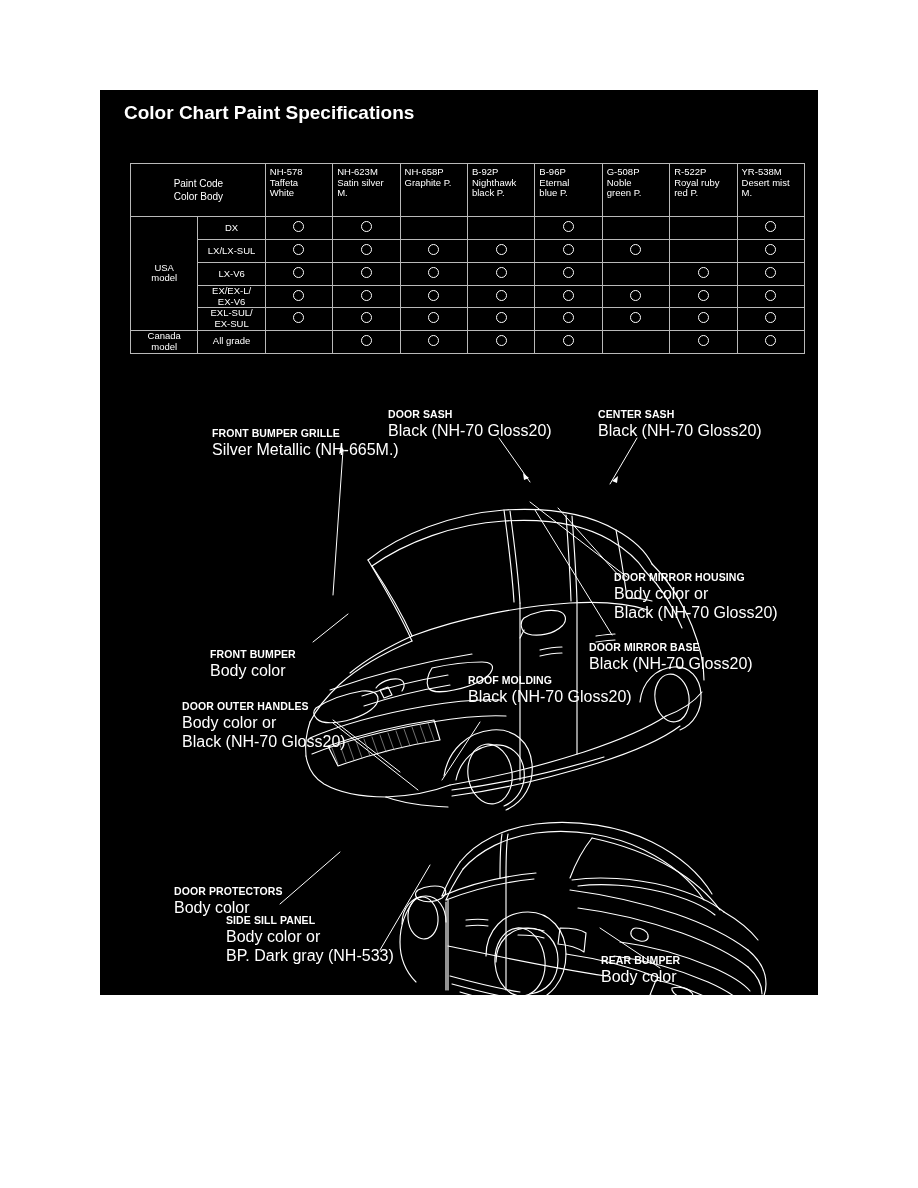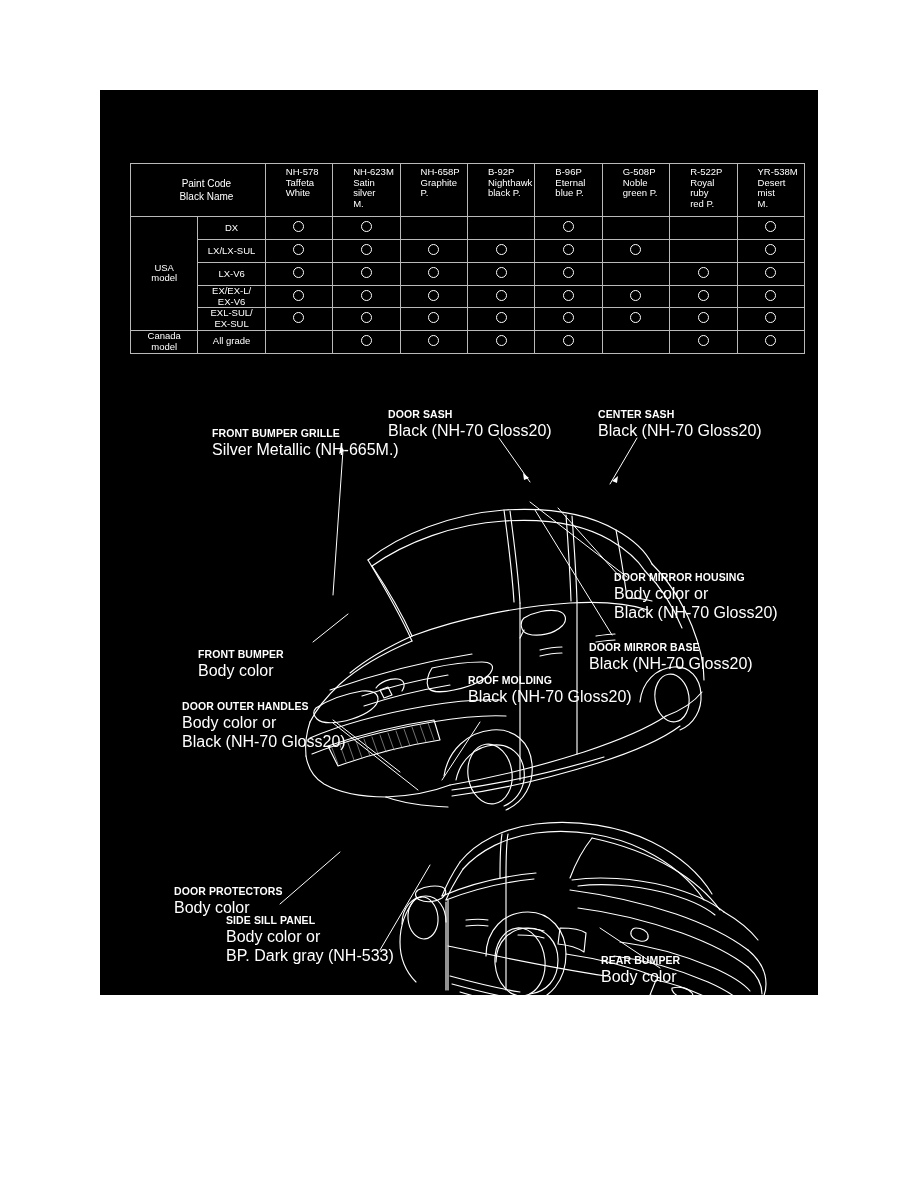--- a/index.html
+++ b/index.html
@@ -11,21 +11,21 @@
   .title{position:absolute;left:24px;top:12px;font-size:19px;font-weight:bold;letter-spacing:0px;color:#fff;}
   .subrow{position:absolute;left:24px;top:52px;width:672px;height:14px;}
   .fourdoor{position:absolute;left:0;top:0;font-size:10px;font-weight:bold;color:#fff;}
   .legend{position:absolute;right:0;top:0;font-size:9.5px;color:#d8d8d8;white-space:nowrap;}
 
   
   table.spec{position:absolute;left:30px;top:73px;border-collapse:collapse;width:675px;
              table-layout:fixed;color:#fff;}
   table.spec td,table.spec th{border:1px solid #b9b9b9;padding:0;text-align:center;
              vertical-align:middle;font-weight:normal;font-size:9.5px;line-height:1.12;color:#fff;}
-  table.spec th.hdr{height:46px;padding:3px 3px 3px 20px;text-align:left;vertical-align:top;}
+  table.spec th.hdr{height:46px;padding:3px 3px 3px 4px;text-align:left;vertical-align:top;}
   table.spec th.hdrfirst{text-align:center;vertical-align:middle;font-size:10px;line-height:1.35;margin-left:36px;}
   .cl{display:block;}
   td.modelcell{width:52px;font-size:9.5px;line-height:1.2;}
   td.gradecell{width:78px;text-align:left;padding-left:5px;font-size:10px;line-height:1.05;}
   td.mark{height:22px;}
   td.mark2{height:20px;}
   .dot{display:inline-block;width:9px;height:9px;border:1.4px solid #ffffff;border-radius:50%;}
 
   
   .note{position:absolute;left:22px;top:282px;width:680px;font-size:10.5px;line-height:1.5;color:#fff;}
@@ -36,28 +36,29 @@
   .callout .sub{font-size:16px;white-space:nowrap;}
 
   .svgwrap{position:absolute;left:0;top:0;width:718px;height:905px;pointer-events:none;}
 </style>
 </head>
 <body>
 
 <div class="page">
   <div class="panel">
 
+    <div class="title">Color Chart Paint Specifications</div>
 
 
     <table class="spec">
       <thead>
         <tr>
           <th class="hdr hdrfirst" colspan="2">
             <span class="cl">Paint Code</span>
-            <span class="cl">Black Name</span>
+            <span class="cl">Color Body</span>
           </th>
           <th class="hdr">
             <span class="cl">NH-578</span>
             <span class="cl">Taffeta</span>
             <span class="cl">White</span>
           </th>
           <th class="hdr">
             <span class="cl">NH-623M</span>
             <span class="cl">Satin silver</span>
             <span class="cl">M.</span>
@@ -406,21 +407,21 @@
       <div class="ttl">DOOR MIRROR HOUSING</div>
       <div class="sub">Body color or</div>
       <div class="sub">Black (NH-70 Gloss20)</div>
     </div>
 
     <div class="callout" style="left:489px;top:551px;">
       <div class="ttl">DOOR MIRROR BASE</div>
       <div class="sub">Black (NH-70 Gloss20)</div>
     </div>
 
-    <div class="callout" style="left:98px;top:558px;">
+    <div class="callout" style="left:110px;top:558px;">
       <div class="ttl">FRONT BUMPER</div>
       <div class="sub">Body color</div>
     </div>
 
     <div class="callout" style="left:82px;top:610px;">
       <div class="ttl">DOOR OUTER HANDLES</div>
       <div class="sub">Body color or</div>
       <div class="sub">Black (NH-70 Gloss20)</div>
     </div>
 

